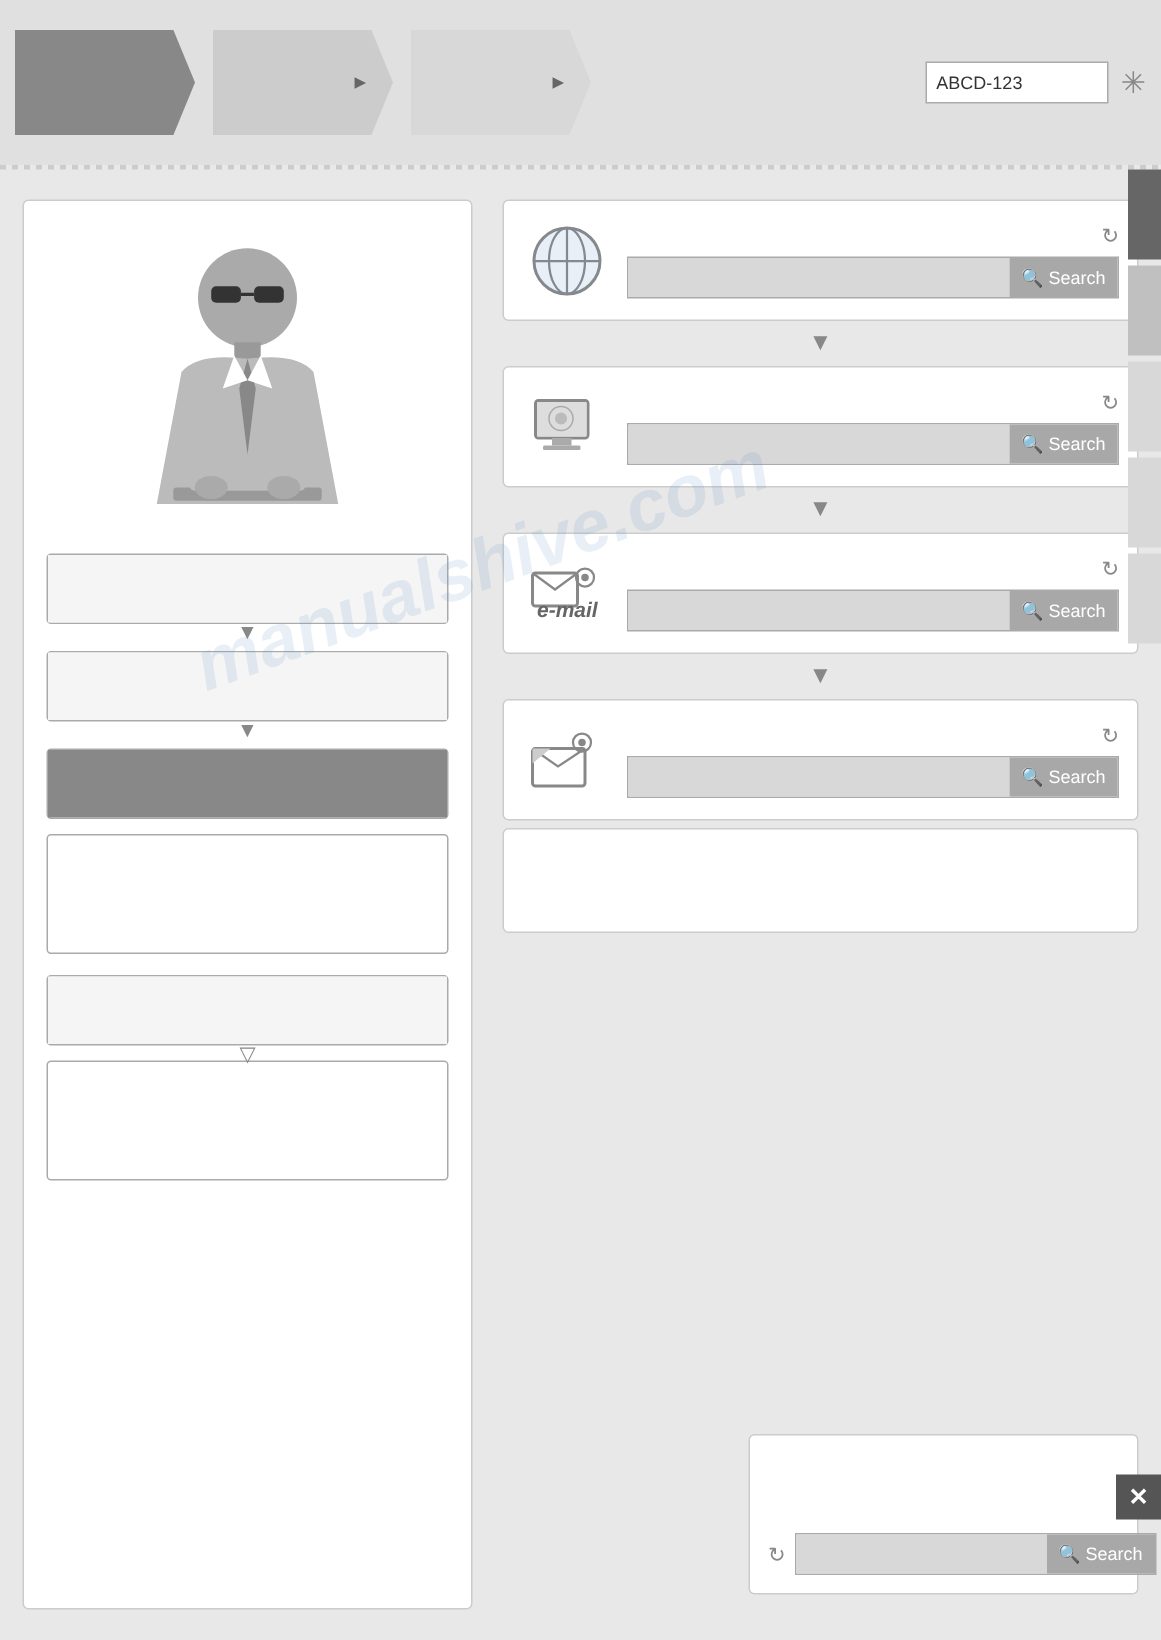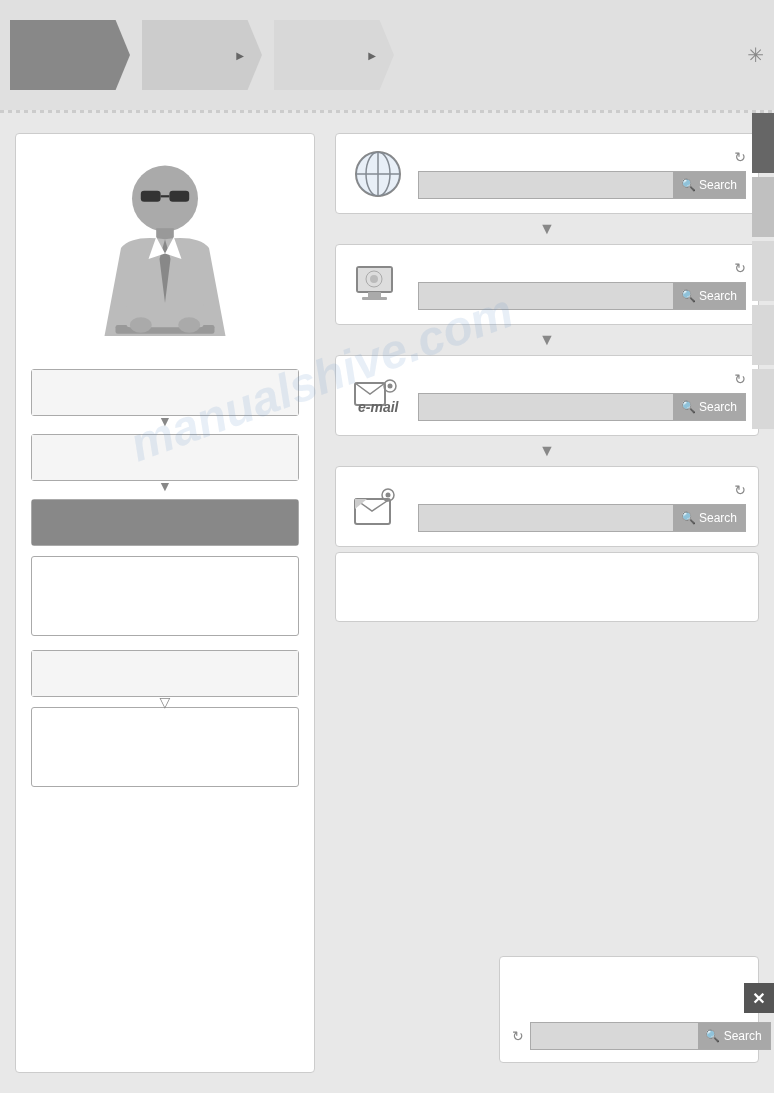--- a/index.html
+++ b/index.html
@@ -353,20 +353,23 @@
     <div class="nav-arrow-shape light"></div>
     <span style="position:absolute; right:18px; color:#666; font-size:10px;">▶</span>
   </div>
   <div style="width:8px"></div>
   <div class="nav-arrow">
     <div class="nav-arrow-shape lighter"></div>
     <span style="position:absolute; right:18px; color:#666; font-size:10px;">▶</span>
   </div>
 
   <div class="top-right-area">
+    <div class="top-search-box">
+      <input class="top-search-input" value="ABCD-123" readonly="" style="">
+    </div>
     <span class="sparkle-icon">✳</span>
   </div>
 </div>
 
 <div class="divider-line"></div>
 
 <div class="watermark">manualshive.com</div>
 
 <div class="main-content">
 

